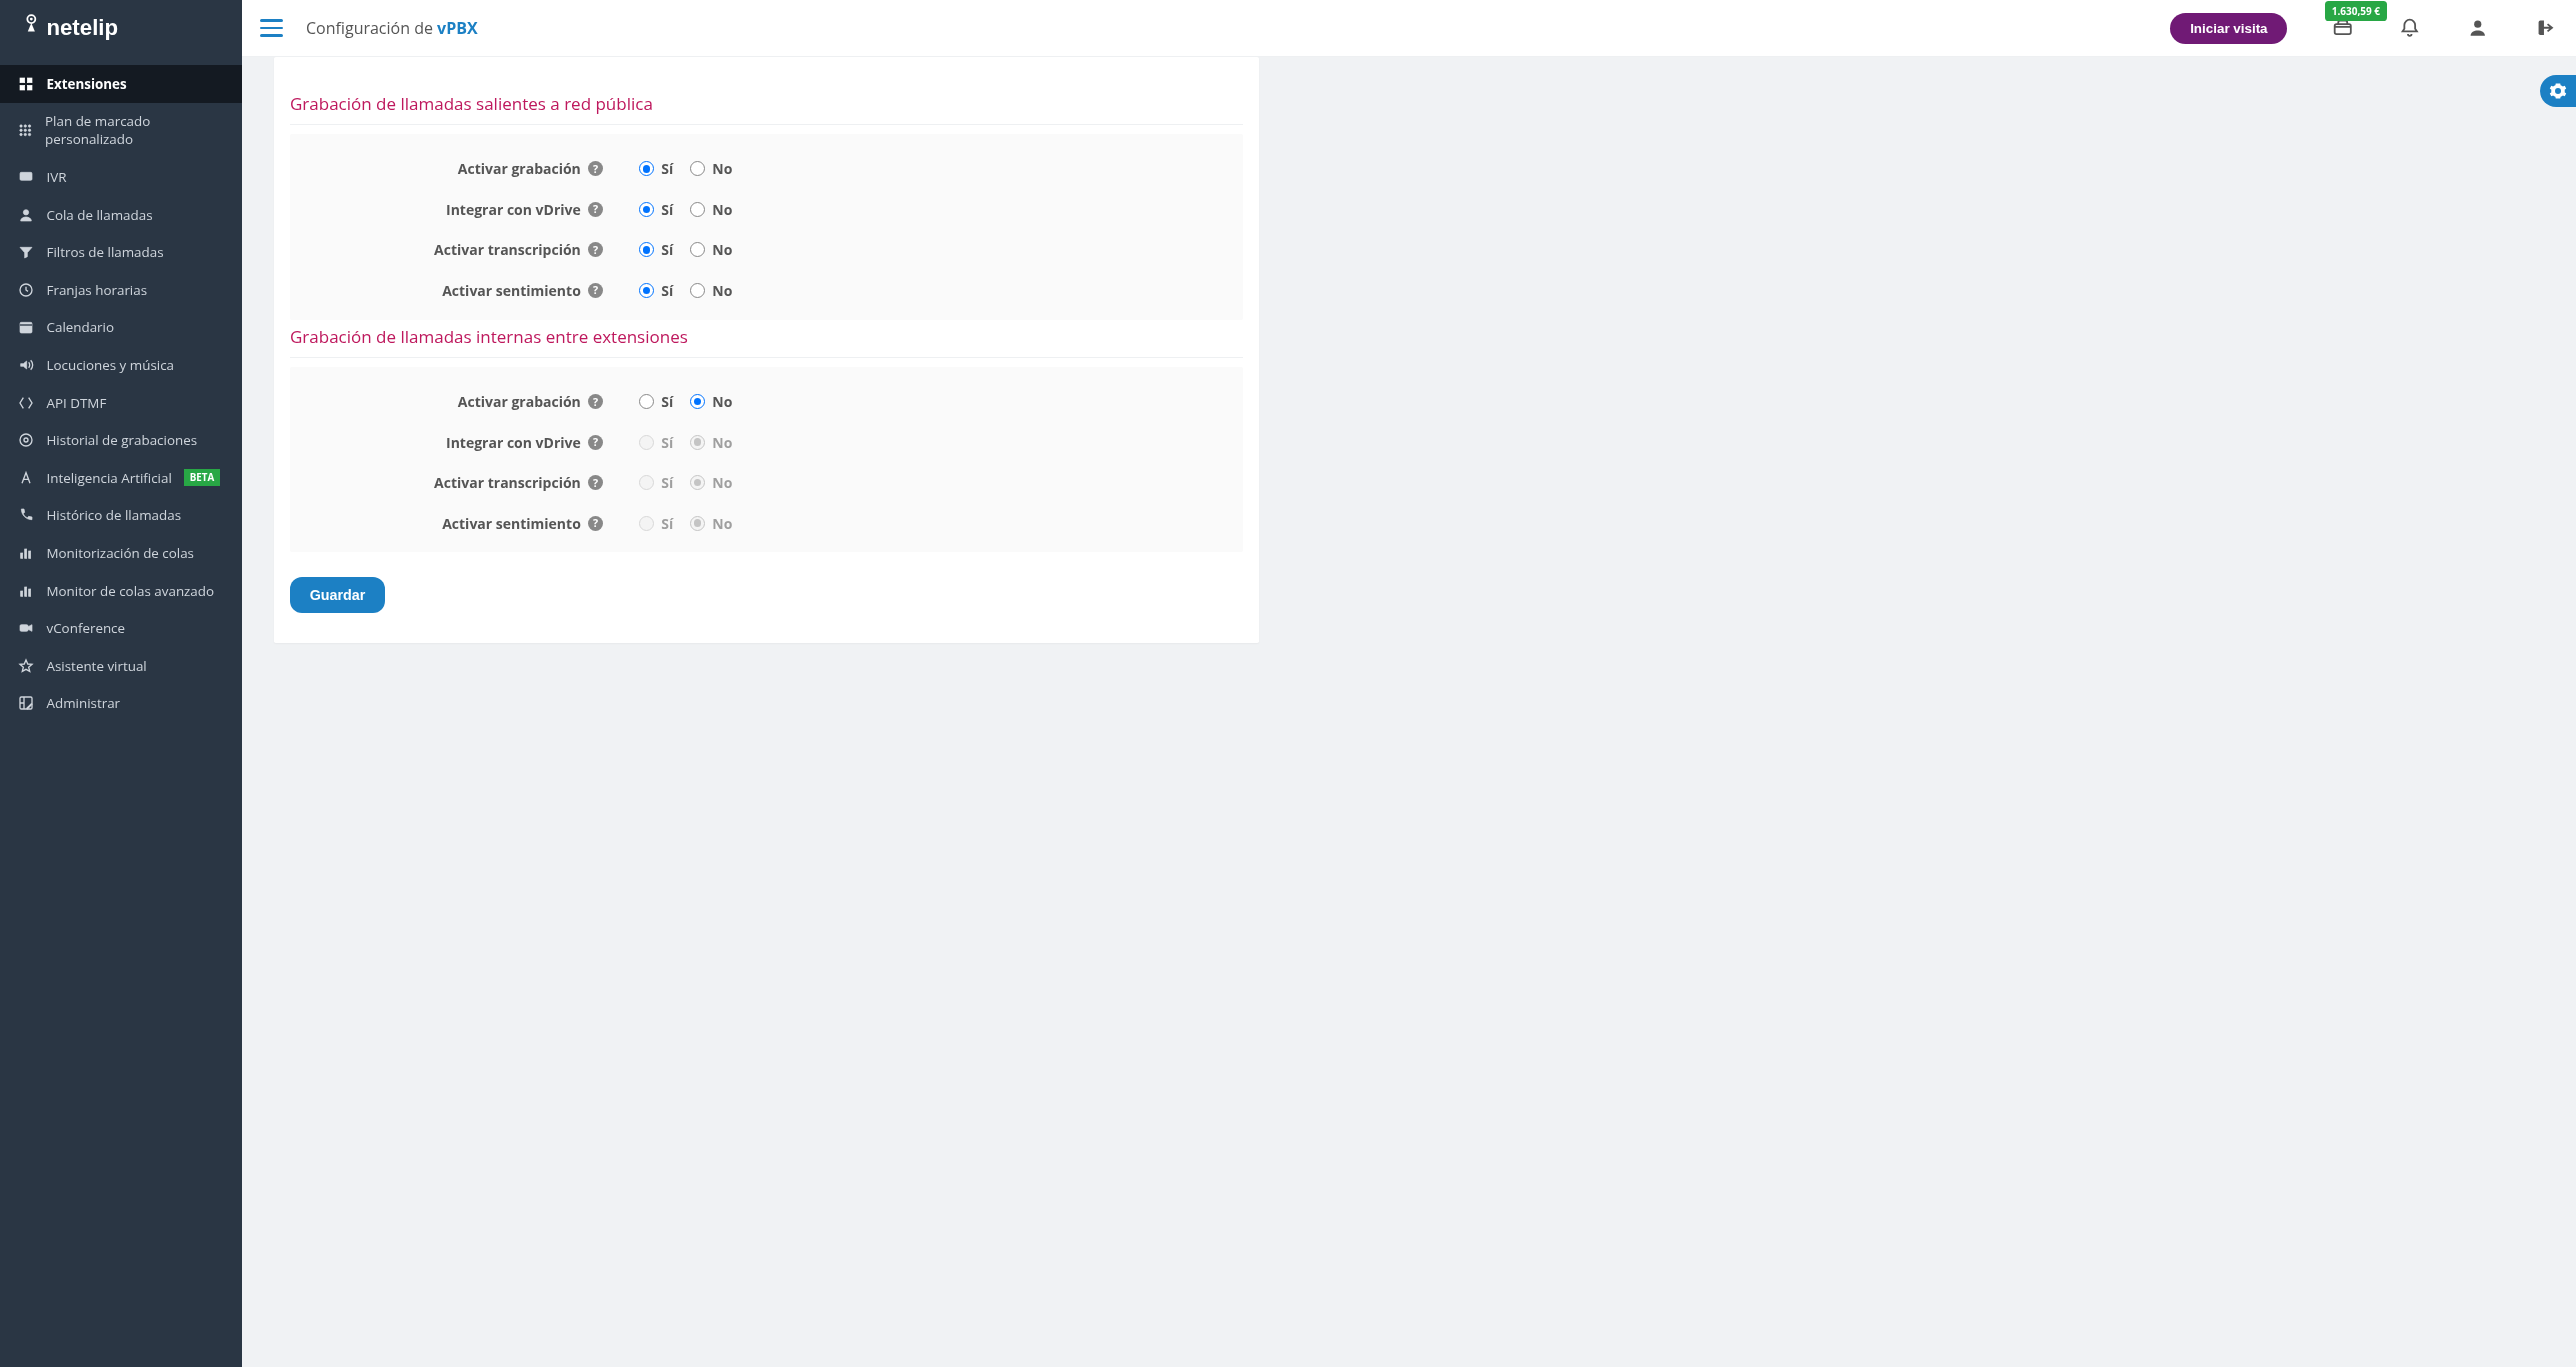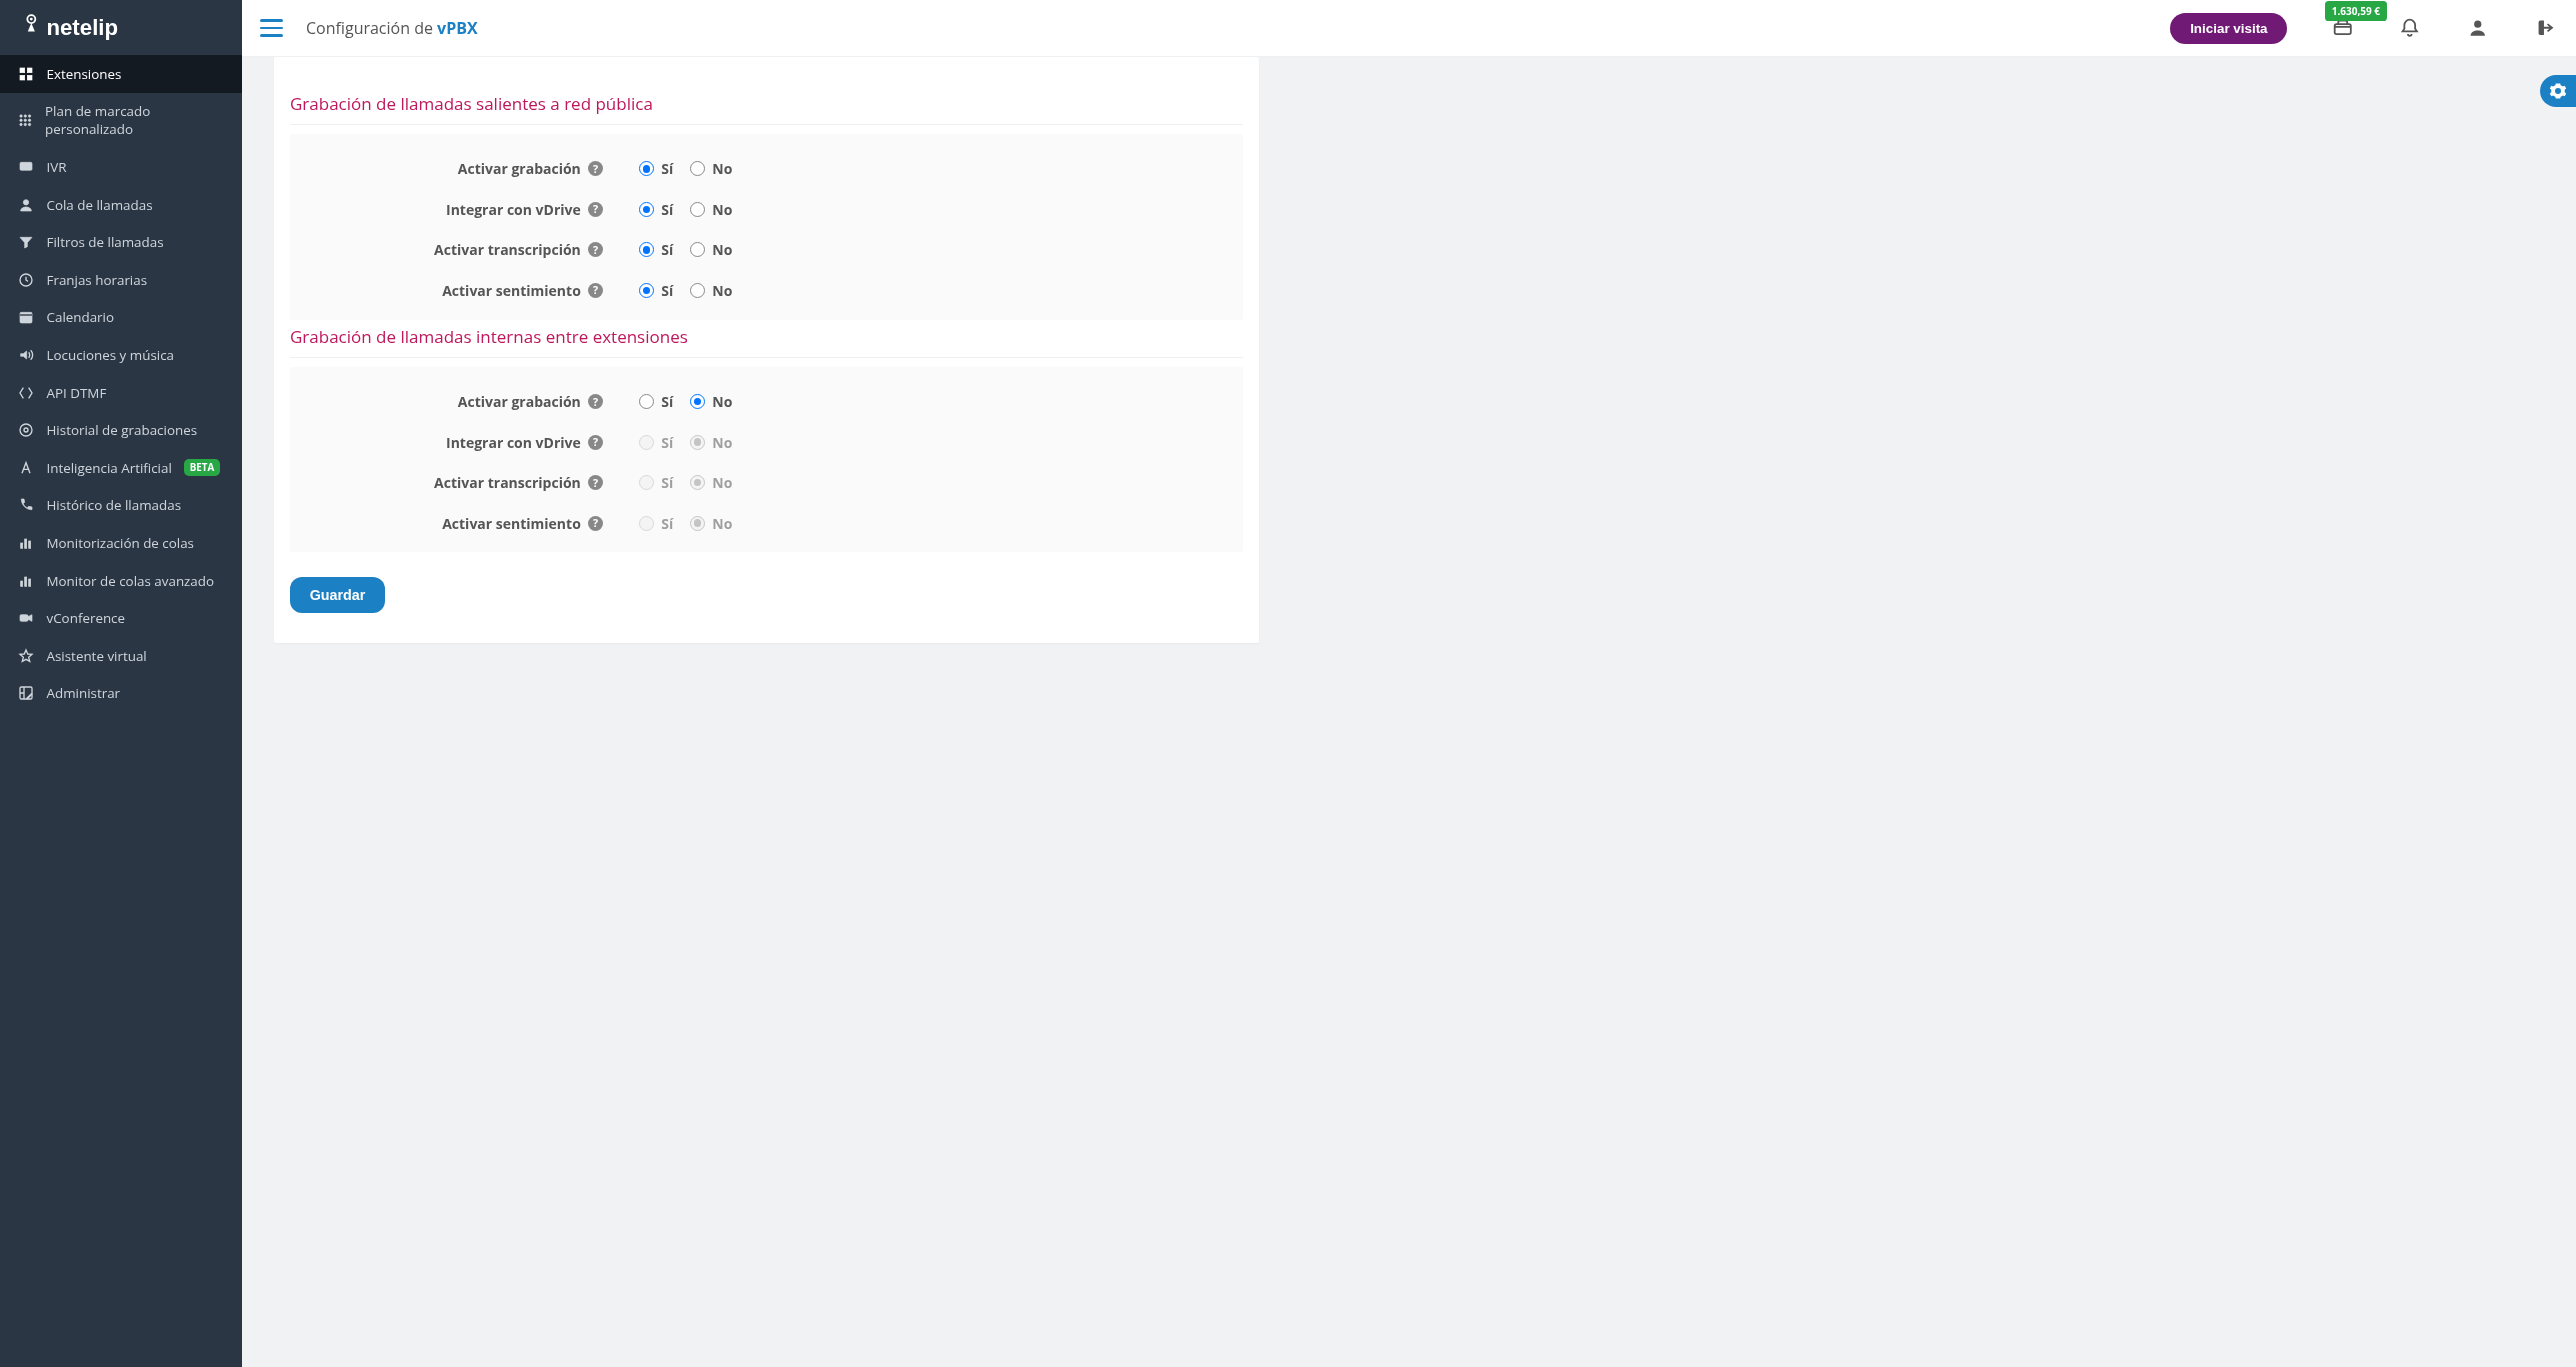--- a/index.html
+++ b/index.html
@@ -5,24 +5,24 @@
   * { box-sizing: border-box; margin: 0; padding: 0; }
   html, body { height: 100%; font-family: -apple-system, "Segoe UI", "Open Sans", Arial, sans-serif; }
   body { display: flex; background:#fff; color:#333; }
 
   
   .sidebar { width: 242px; background:#2a3644; color:#cfd5dc; display:flex; flex-direction:column; flex-shrink:0; }
   .logo-wrap { height:55px; display:flex; align-items:center; padding:0 23px; }
   .logo-wrap svg { fill:#fff; }
   .nav { flex:1; overflow:auto; }
   .nav-item { display:flex; align-items:center; gap:12.5px; padding:9.8px 18px; font-size:13.4px; color:#cfd5dc; cursor:pointer; }
-  .nav-item.active { background:#141a22; color:#fff; font-weight:400; }
+  .nav-item.active { background:#141a22; color:#fff; font-weight:700;margin-top:10px; }
   .nav-item .nav-icon { width:16px; height:16px; display:flex; align-items:center; justify-content:center; stroke:#cfd5dc; fill:#cfd5dc; }
   .nav-item.active .nav-icon { fill:#fff; stroke:#fff; }
-  .badge-beta { background:#28a745; color:#fff; font-size:9.8px; font-weight:700; padding:1.8px 5.4px; border-radius:5px; }
+  .badge-beta { background:#28a745; color:#fff; font-size:9.8px; font-weight:700; padding:1.8px 5.4px; border-radius:0; }
 
   
   .main { flex:1; display:flex; flex-direction:column; background:#f0f2f4; min-width:0; position:relative; }
 
   
   .topbar { height:57px; background:#fff; border-bottom:0.9px solid #eef0f2; display:flex; align-items:center; padding:0 18px; gap:23px; }
   .hamburger { width:23px; height:18px; display:flex; flex-direction:column; justify-content:space-between; cursor:pointer; }
   .hamburger span { height:2.7px; background:#1c80c4; border-radius:1.8px; }
   .page-title { font-size:16px; color:#555; font-weight:400; }
   .page-title .accent { color:#1c80c4; font-weight:700; }

